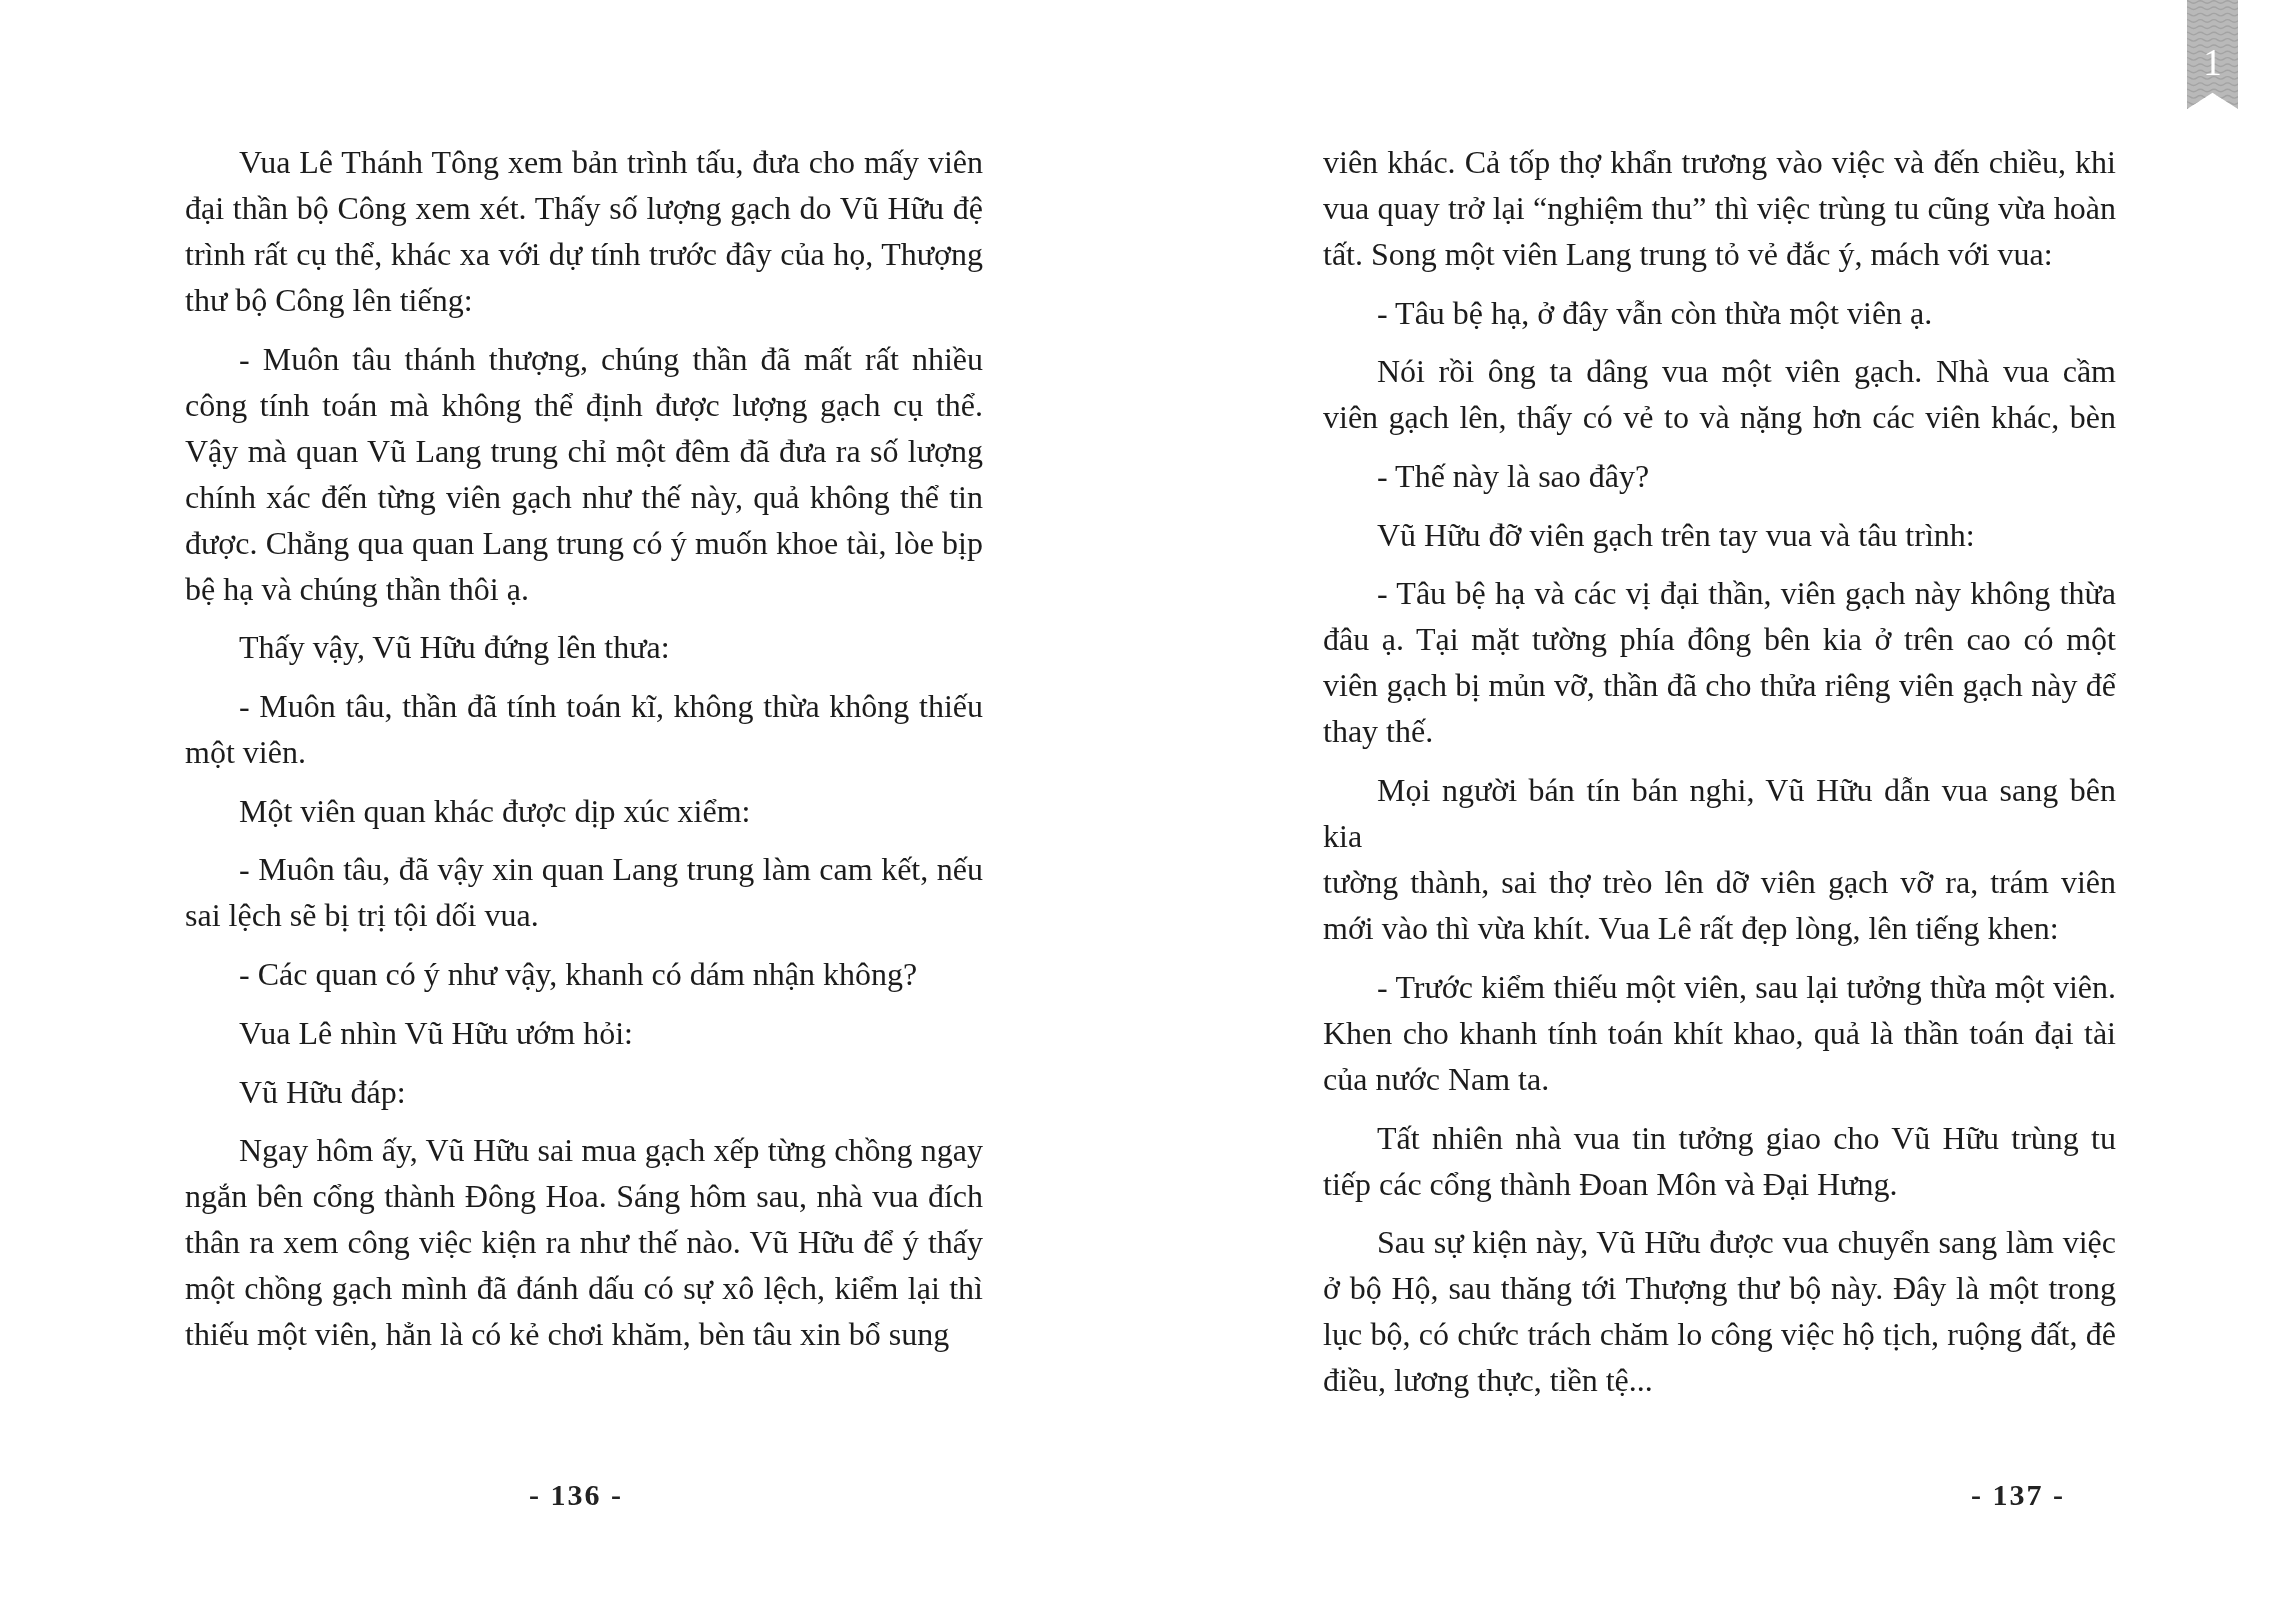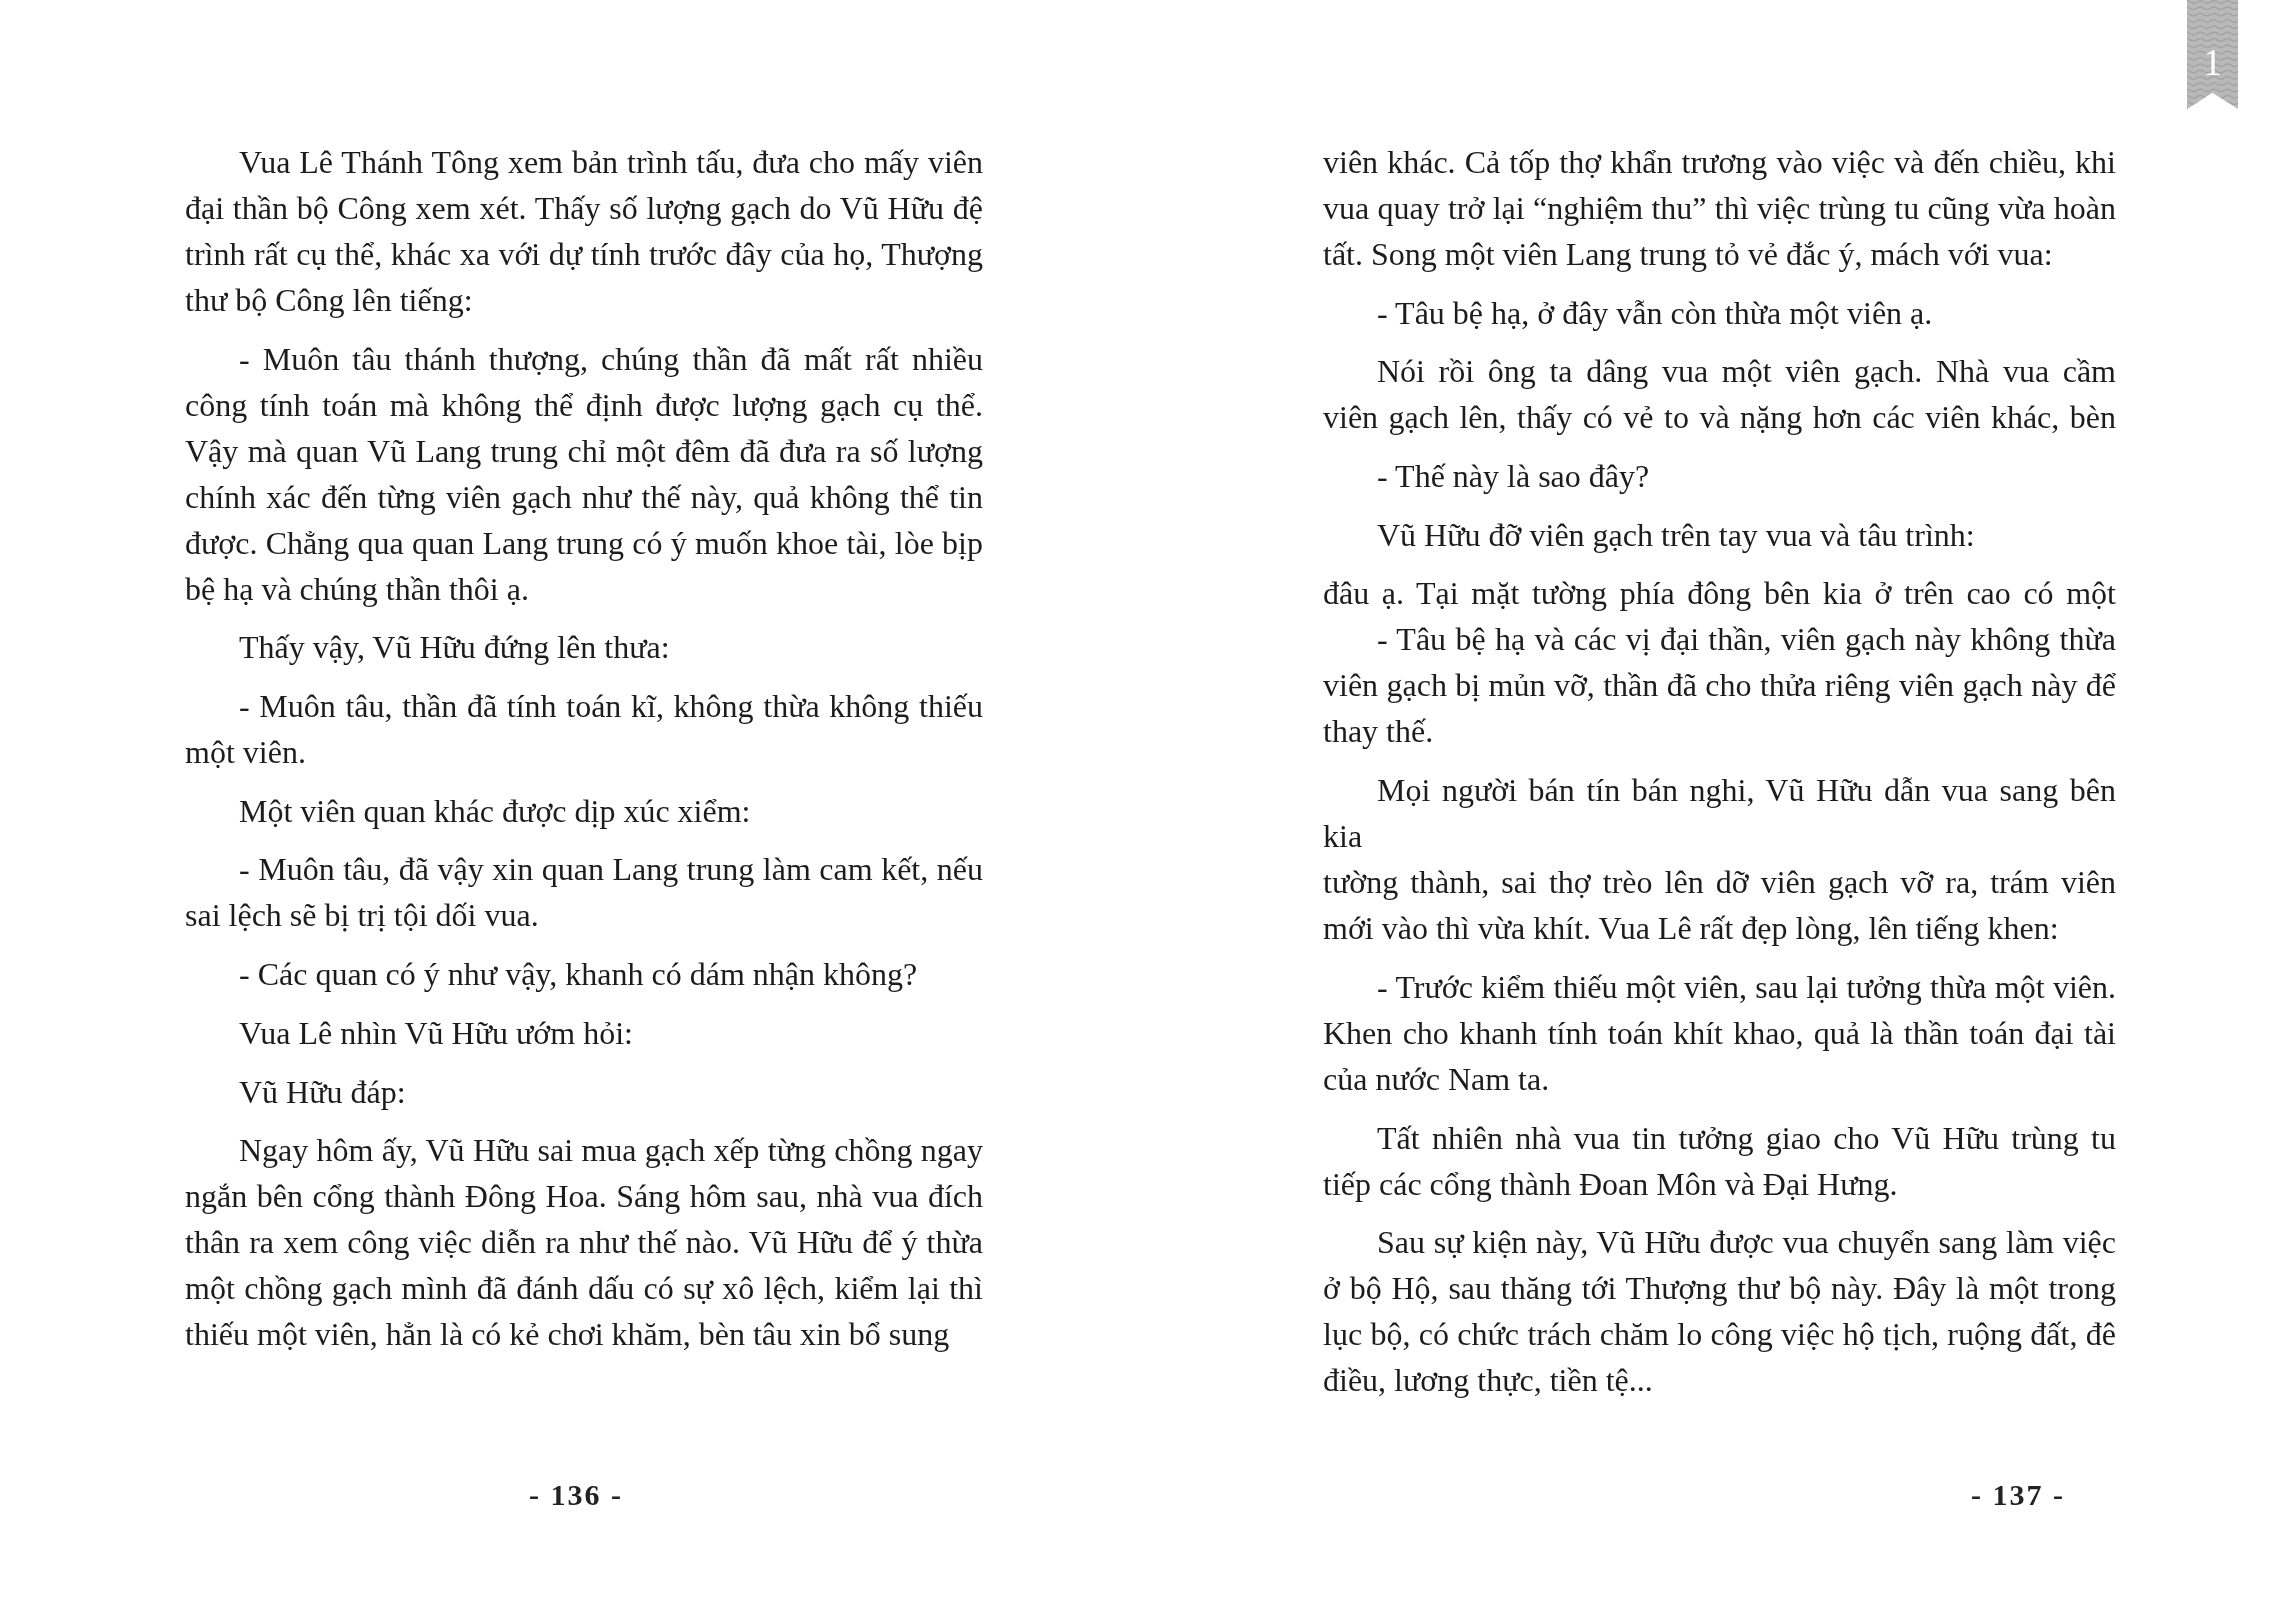--- a/index.html
+++ b/index.html
@@ -108,21 +108,21 @@
       </div>
       <div class="paragraph">
         <div class="line last first">Vua Lê nhìn Vũ Hữu ướm hỏi:</div>
       </div>
       <div class="paragraph">
         <div class="line last first">Vũ Hữu đáp:</div>
       </div>
       <div class="paragraph">
         <div class="line first">Ngay hôm ấy, Vũ Hữu sai mua gạch xếp từng chồng ngay</div>
         <div class="line">ngắn bên cổng thành Đông Hoa. Sáng hôm sau, nhà vua đích</div>
-        <div class="line">thân ra xem công việc diễn ra như thế nào. Vũ Hữu để ý thừa</div>
+        <div class="line">thân ra xem công việc kiện ra như thế nào. Vũ Hữu để ý thấy</div>
         <div class="line">một chồng gạch mình đã đánh dấu có sự xô lệch, kiểm lại thì</div>
         <div class="line last">thiếu một viên, hẳn là có kẻ chơi khăm, bèn tâu xin bổ sung</div>
       </div>
     </div>
   <div id="left-page-number" class="page-number">- 136 -</div>
 </div>
 
 <div id="right-page">
   <div id="right-text" class="text-column">
       <div class="paragraph">
@@ -137,22 +137,22 @@
         <div class="line first">Nói rồi ông ta dâng vua một viên gạch. Nhà vua cầm</div>
         <div class="line">viên gạch lên, thấy có vẻ to và nặng hơn các viên khác, bèn</div>
       </div>
       <div class="paragraph">
         <div class="line last first">- Thế này là sao đây?</div>
       </div>
       <div class="paragraph">
         <div class="line last first">Vũ Hữu đỡ viên gạch trên tay vua và tâu trình:</div>
       </div>
       <div class="paragraph">
+        <div class="line first">- Tâu bệ hạ và các vị đại thần, viên gạch này không thừa</div>
         <div class="line">đâu ạ. Tại mặt tường phía đông bên kia ở trên cao có một</div>
-        <div class="line first">- Tâu bệ hạ và các vị đại thần, viên gạch này không thừa</div>
         <div class="line">viên gạch bị mủn vỡ, thần đã cho thửa riêng viên gạch này để</div>
         <div class="line last">thay thế.</div>
       </div>
       <div class="paragraph">
         <div class="line first">Mọi người bán tín bán nghi, Vũ Hữu dẫn vua sang bên kia</div>
         <div class="line">tường thành, sai thợ trèo lên dỡ viên gạch vỡ ra, trám viên</div>
         <div class="line last">mới vào thì vừa khít. Vua Lê rất đẹp lòng, lên tiếng khen:</div>
       </div>
       <div class="paragraph">
         <div class="line first">- Trước kiểm thiếu một viên, sau lại tưởng thừa một viên.</div>

